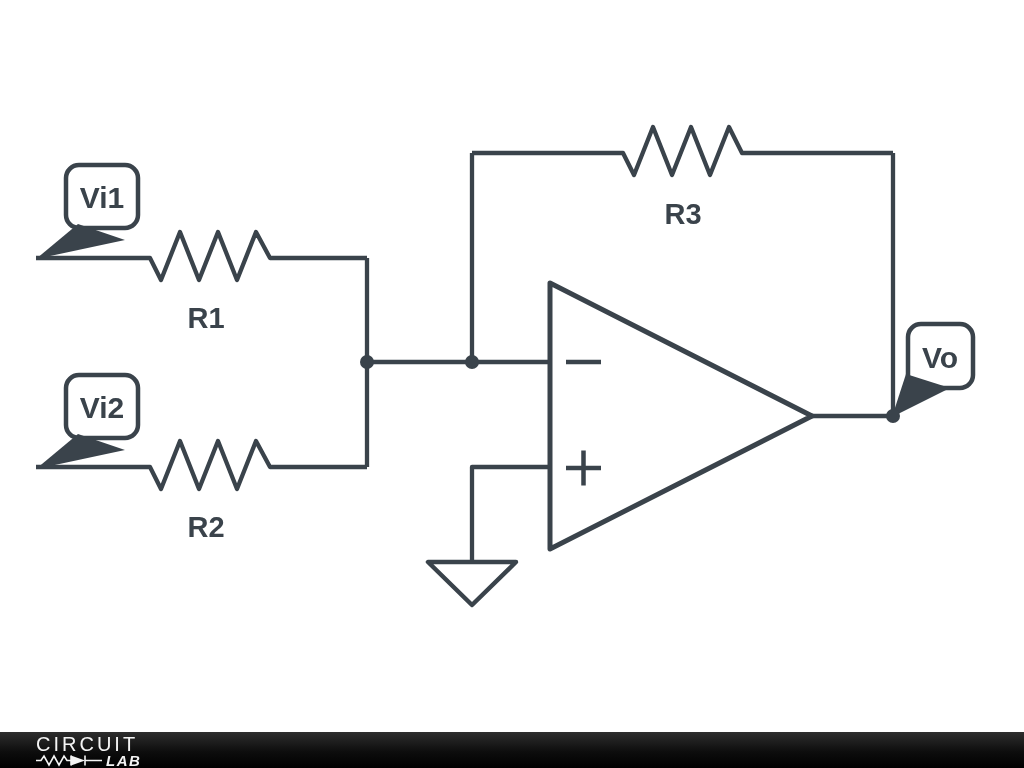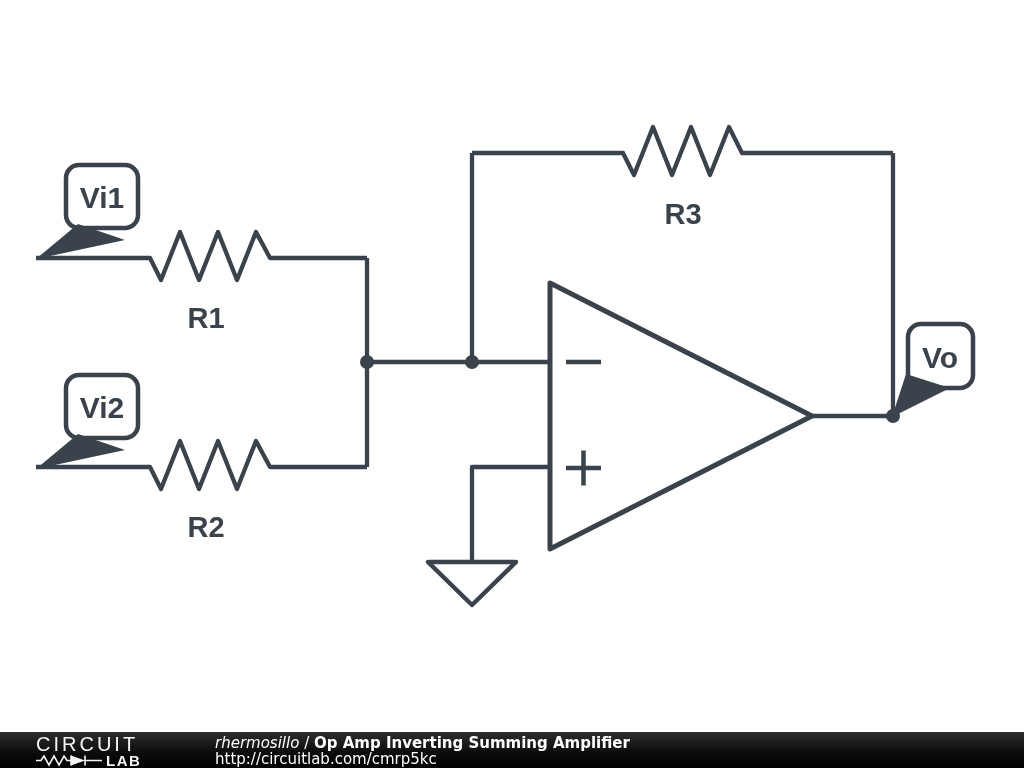--- a/index.html
+++ b/index.html
@@ -42,20 +42,21 @@
     font-family: "Liberation Sans", sans-serif;
     font-size: 20px;
     font-weight: 300;
     letter-spacing: 3px;
     color: #f4f4f4;
   }
   .logo-bottom {
     display: flex;
     align-items: center;
     margin-top: -1px;
+    font-style: italic;
   }
   .logo-glyph { margin-right: 2px; }
   .logo-lab {
     font-family: "Liberation Sans", sans-serif;
     font-size: 15px;
     font-weight: bold;
     letter-spacing: 1.5px;
     color: #f4f4f4;
   }
   .meta {
@@ -140,23 +141,15 @@
         <svg class="logo-glyph" width="68" height="13" viewBox="0 0 68 13">
           <g stroke="#f4f4f4" stroke-width="1.6" fill="none">
             <path d="M0 6.5 h5 l3 -4.5 5 9 5 -9 5 9 5 -9 3 4.5 h4"></path>
             <path d="M35 1.5 V11.5 M49 1.5 V11.5 M49 6.5 H66"></path>
           </g>
           <polygon points="35,1.5 35,11.5 49,6.5" fill="#f4f4f4"></polygon>
         </svg>
         <span class="logo-lab">LAB</span>
       </div>
     </div>
-    <div class="meta">
-      <div class="line1">
-        <span class="author">rhermosillo</span>
-        <span class="sep">/</span>
-        <span class="title">Op Amp Inverting Summing Amplifier</span>
-      </div>
-      <div class="line2 url">http://circuitlab.com/cmrp5kc</div>
-    </div>
   </div>
 
 </div>
 
 </body></html>

